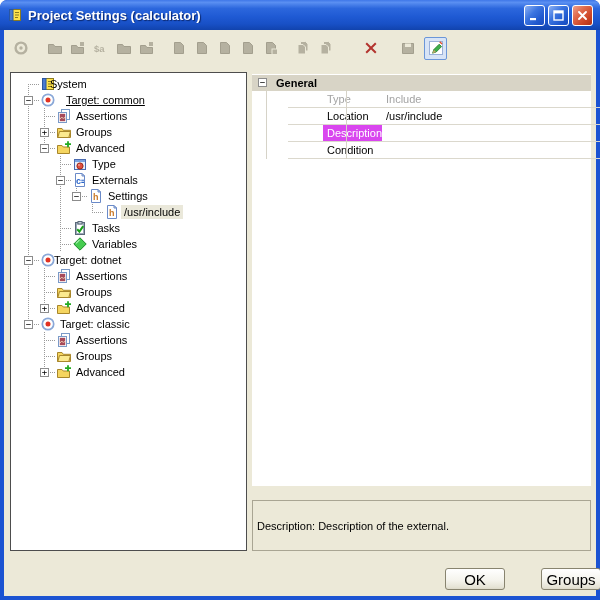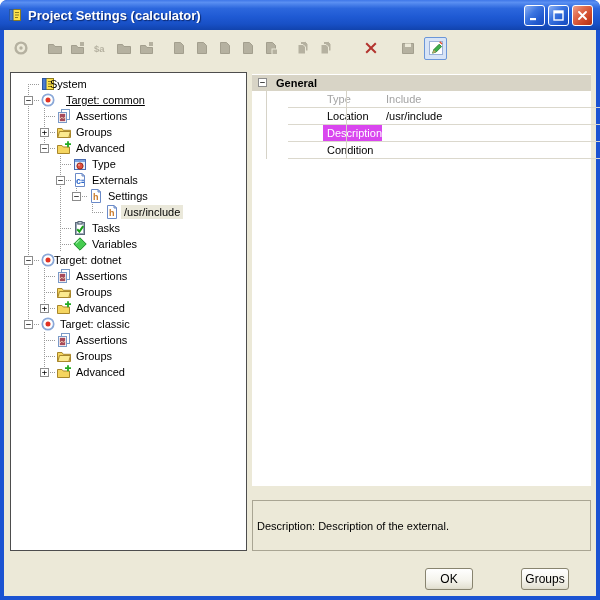--- a/index.html
+++ b/index.html
@@ -62,23 +62,23 @@
   .grow.disabled .g-name, .grow.disabled .g-val { color:#a3a3a3; }
   .grow .g-name.nsel { background:#d946ef; color:#fff; }
   .g-hline { position:absolute; left:0; width:339px; height:1px; background:#dbd8cd; }
   .g-vline { position:absolute; top:17px; width:1px; height:68px; background:#d6d3c8; }
 
   
   .help-box { position:absolute; left:252px; top:500px; width:339px; height:51px; border:1px solid #a9a593;
     background:#ece9d8; display:flex; align-items:center; padding-left:4px; }
 
   
-  .btn { position:absolute; top:568px; width:48px; height:22px; font-family:"Liberation Sans",sans-serif;
-    font-size:12px; color:#000; border:1px solid #88846f; border-radius:3px;
-    background:linear-gradient(180deg,#ffffff 0%,#f5f4ed 55%,#e6e4d6 90%,#ddDAca 100%); }
+  .btn { position:absolute; top:568px; width:60px; height:22px; font-family:"Liberation Sans",sans-serif;
+    font-size:15px; color:#000; border:1px solid #88846f; border-radius:3px;
+    background:linear-gradient(180deg,#ffffff 0%,#f5f4ed 55%,#e6e4d6 90%,#ddDAca 100%);margin-left:20px; }
   .btn.ok { left:425px; }
   .btn.cancel { left:521px; }
 </style>
 </head>
 <body>
 
 <div class="window">
 
   <div class="titlebar">
     <span class="title-icon icon">

